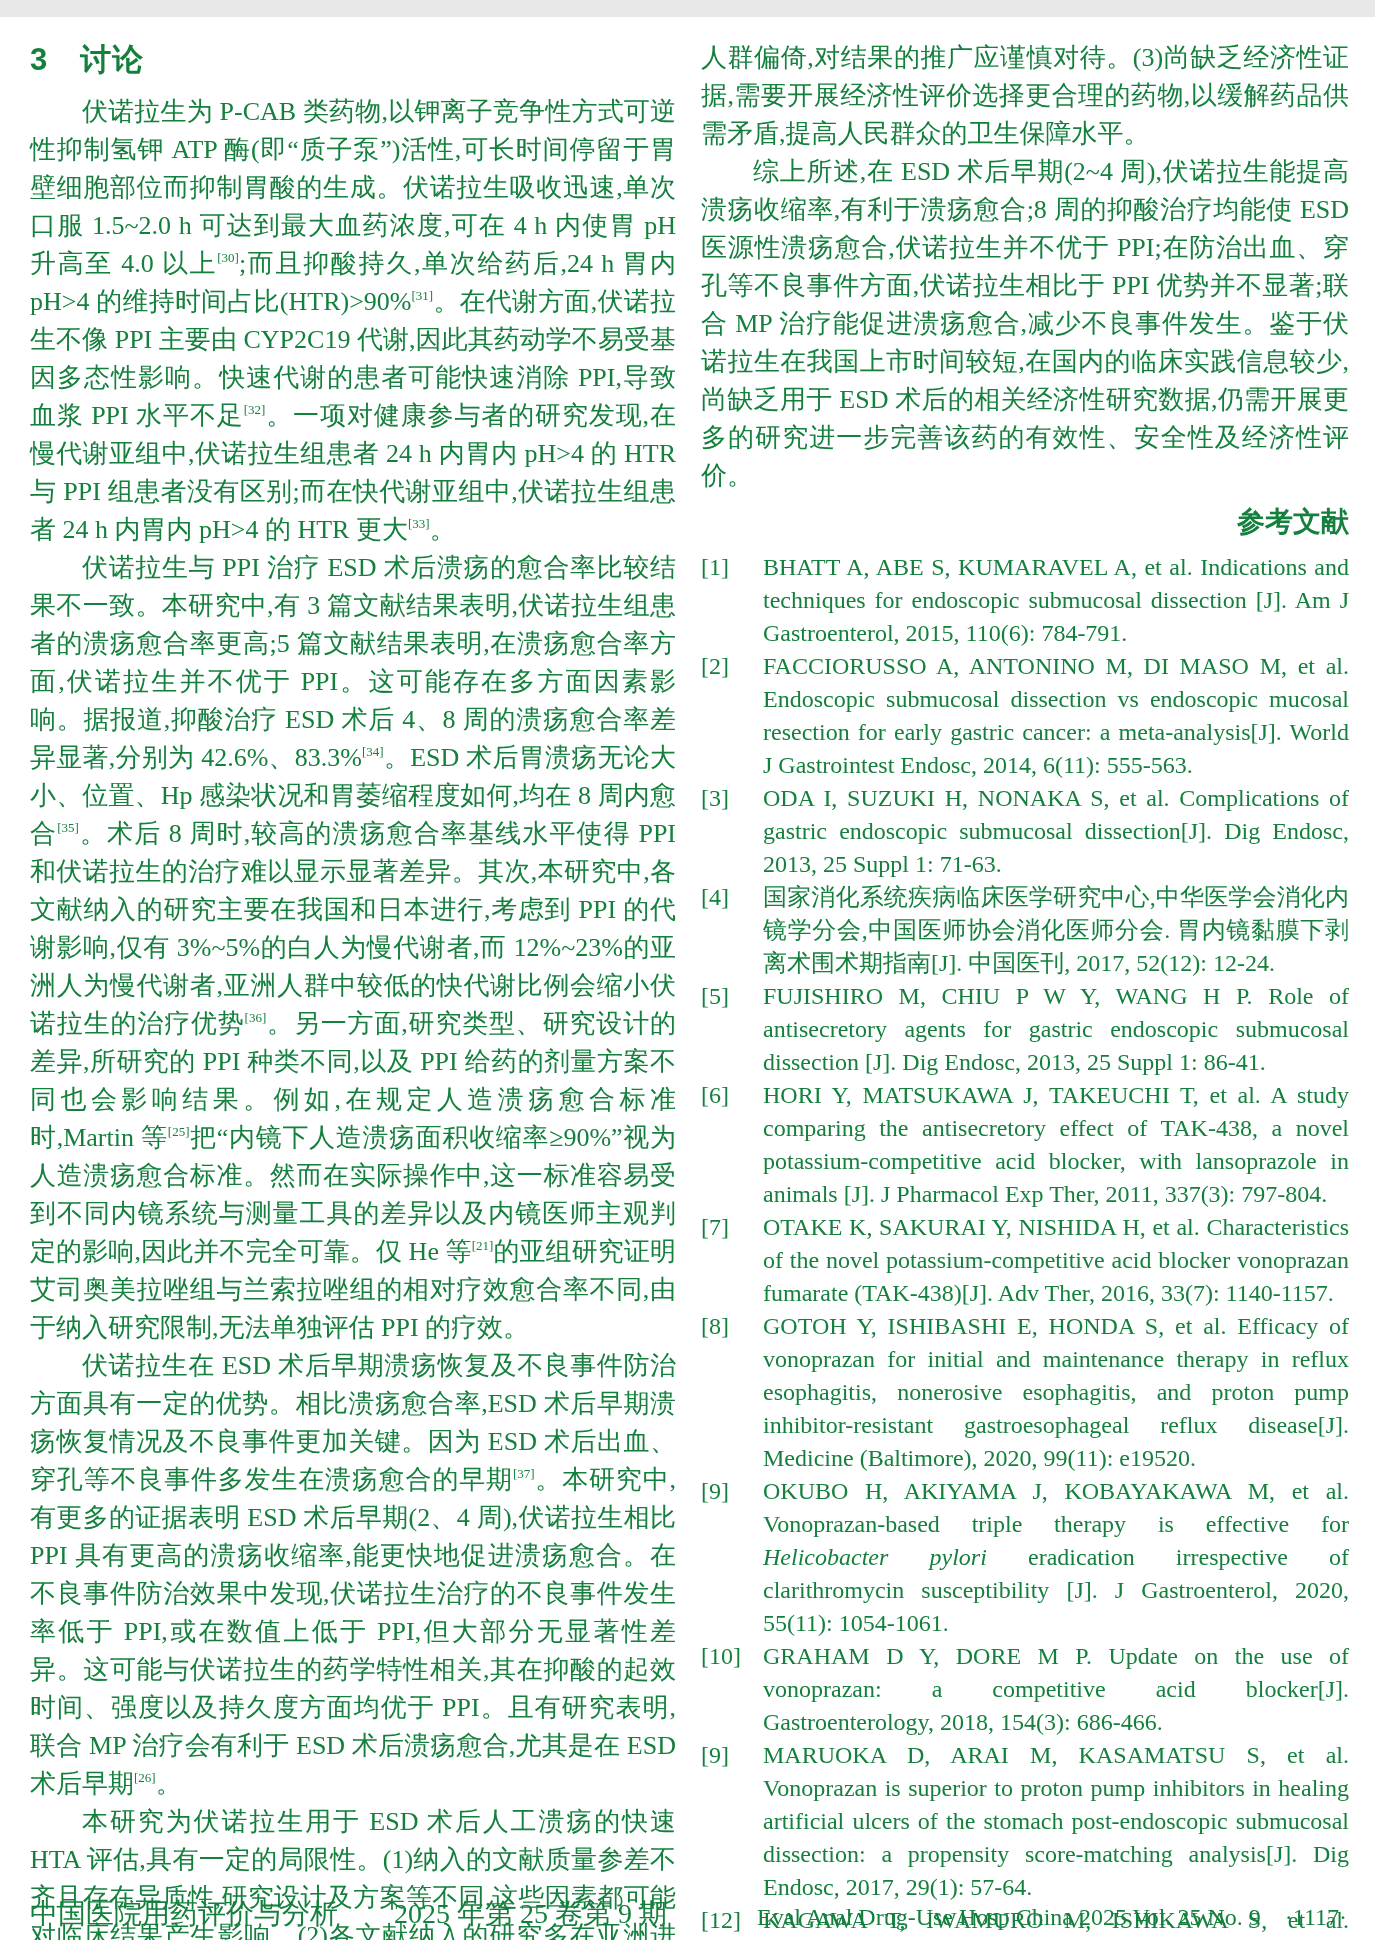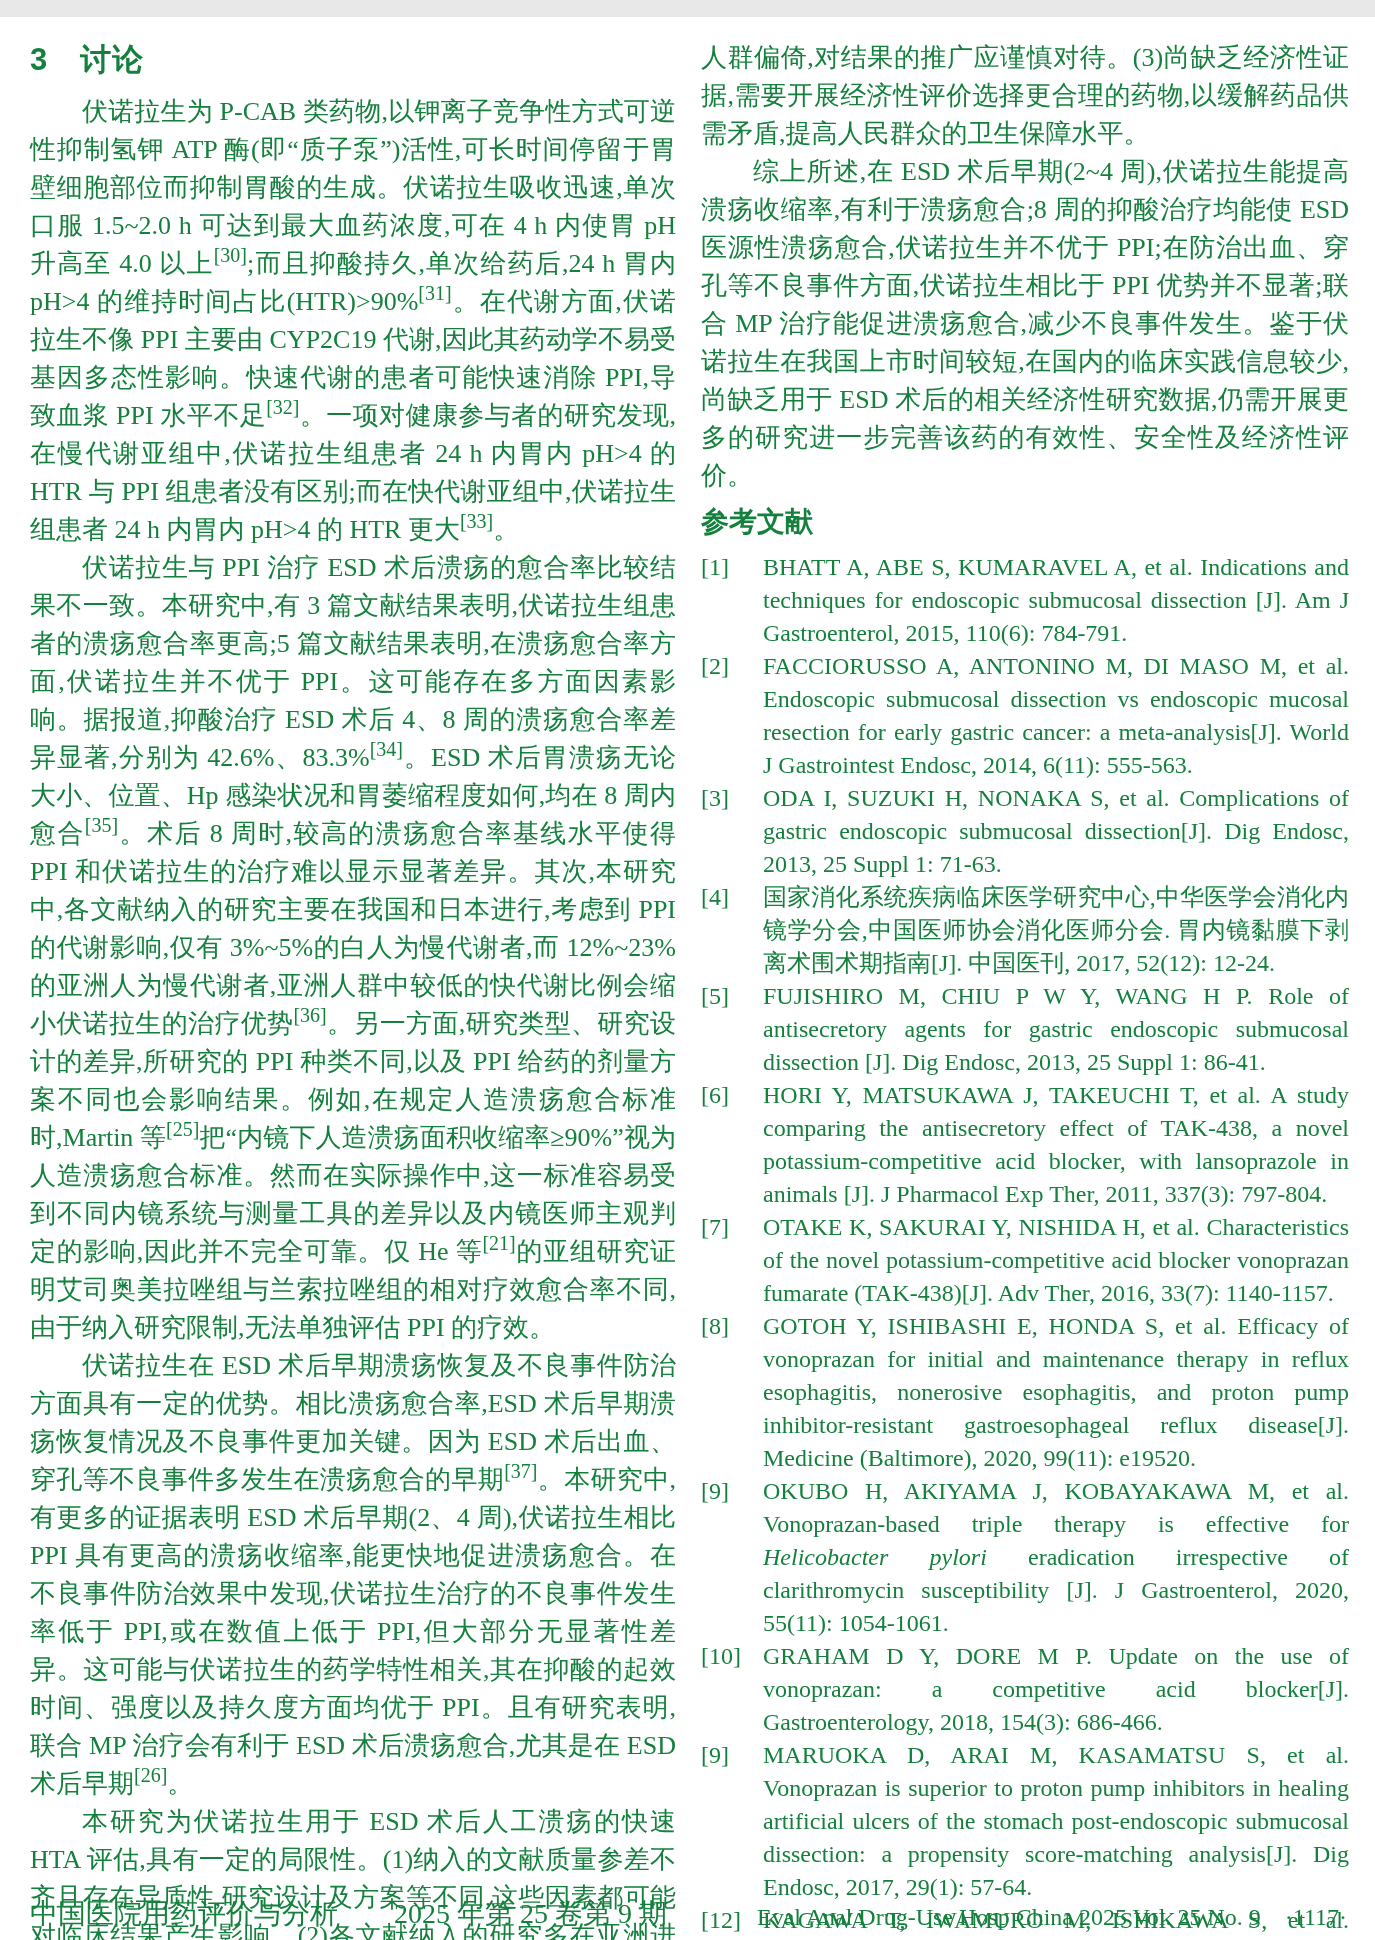--- a/index.html
+++ b/index.html
@@ -20,29 +20,30 @@
     font-weight:bold;
     font-size:31px;
     margin:0 0 12px 0;
     letter-spacing:1px;
   }
   h2.refs-head{
     font-family:"Liberation Sans","DejaVu Sans",sans-serif;
     font-weight:bold;
     font-size:28px;
     margin:8px 0 10px 0;
+    text-align:right;
   }
   p.body{
     font-size:26px;
     line-height:38px;
     text-align:justify;
     margin:0;
   }
   p.indent{text-indent:2em;}
-  sup{font-size:20px;line-height:0;vertical-align:super;letter-spacing:0;}
+  sup{font-size:13px;line-height:0;vertical-align:super;letter-spacing:0;}
   .ref-list{margin:0;padding:0;}
   .ref-item{
     display:flex;
     align-items:flex-start;
     font-size:24px;
     line-height:33px;
   }
   .ref-num{
     flex:0 0 62px;
     white-space:nowrap;

